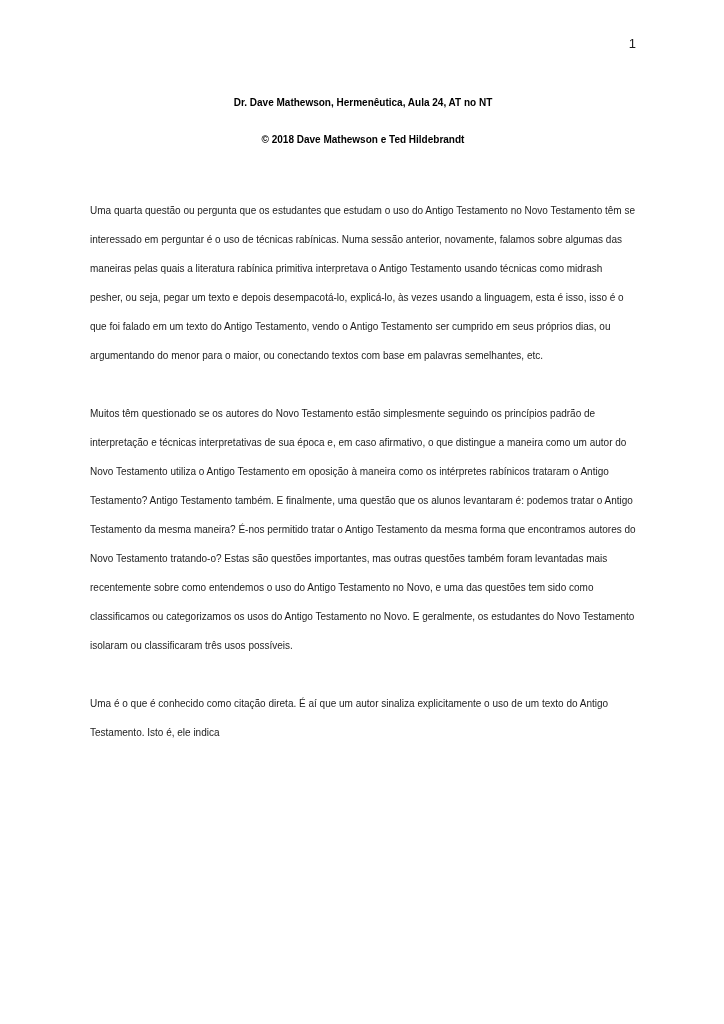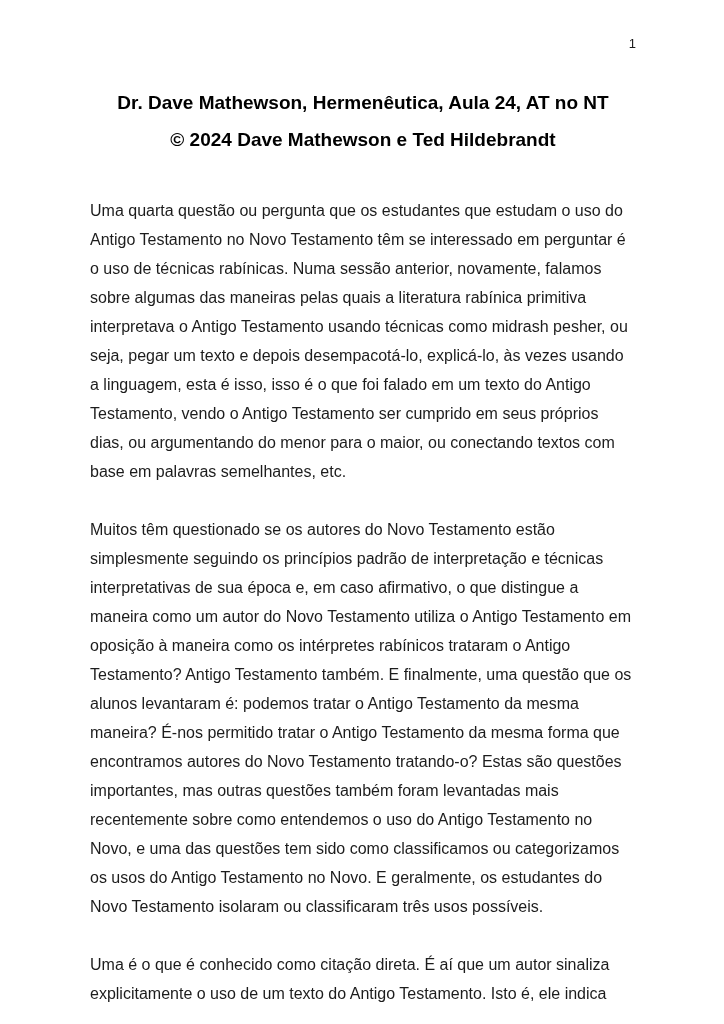--- a/index.html
+++ b/index.html
@@ -24,49 +24,49 @@
   .page-number {
     text-align: right;
     font-size: 13px;
     line-height: 16px;
     margin: 0 0 32px 0;
     color: #1c1c1c;
   }
   .doc-title {
     text-align: center;
     font-weight: 700;
-    font-size: 19px;
+    font-size: 10px;
     line-height: 37px;
     margin: 0;
     color: #000000;
   }
   .titles-block {
     margin-bottom: 38px;
   }
   .body-text {
-    font-size: 16px;
+    font-size: 10px;
     line-height: 29px;
     margin: 0 0 29px 0;
     text-align: left;
     color: #1c1c1c;
   }
   .body-text:last-child {
     margin-bottom: 8px;
   }
 </style>
 </head>
 <body>
 
 <div class="page">
 
   <div class="page-number">1</div>
 
   <div class="titles-block">
     <p class="doc-title">Dr. Dave Mathewson, Hermenêutica, Aula 24, AT no NT</p>
-    <p class="doc-title">© 2024 Dave Mathewson e Ted Hildebrandt</p>
+    <p class="doc-title">© 2018 Dave Mathewson e Ted Hildebrandt</p>
   </div>
 
   <p class="body-text">Uma quarta questão ou pergunta que os estudantes que estudam o uso do Antigo Testamento no Novo Testamento têm se interessado em perguntar é o uso de técnicas rabínicas. Numa sessão anterior, novamente, falamos sobre algumas das maneiras pelas quais a literatura rabínica primitiva interpretava o Antigo Testamento usando técnicas como midrash pesher, ou seja, pegar um texto e depois desempacotá-lo, explicá-lo, às vezes usando a linguagem, esta é isso, isso é o que foi falado em um texto do Antigo Testamento, vendo o Antigo Testamento ser cumprido em seus próprios dias, ou argumentando do menor para o maior, ou conectando textos com base em palavras semelhantes, etc.</p>
 
   <p class="body-text">Muitos têm questionado se os autores do Novo Testamento estão simplesmente seguindo os princípios padrão de interpretação e técnicas interpretativas de sua época e, em caso afirmativo, o que distingue a maneira como um autor do Novo Testamento utiliza o Antigo Testamento em oposição à maneira como os intérpretes rabínicos trataram o Antigo Testamento? Antigo Testamento também. E finalmente, uma questão que os alunos levantaram é: podemos tratar o Antigo Testamento da mesma maneira? É-nos permitido tratar o Antigo Testamento da mesma forma que encontramos autores do Novo Testamento tratando-o? Estas são questões importantes, mas outras questões também foram levantadas mais recentemente sobre como entendemos o uso do Antigo Testamento no Novo, e uma das questões tem sido como classificamos ou categorizamos os usos do Antigo Testamento no Novo. E geralmente, os estudantes do Novo Testamento isolaram ou classificaram três usos possíveis.</p>
 
   <p class="body-text">Uma é o que é conhecido como citação direta. É aí que um autor sinaliza explicitamente o uso de um texto do Antigo Testamento. Isto é, ele indica</p>
 
 </div>
 

